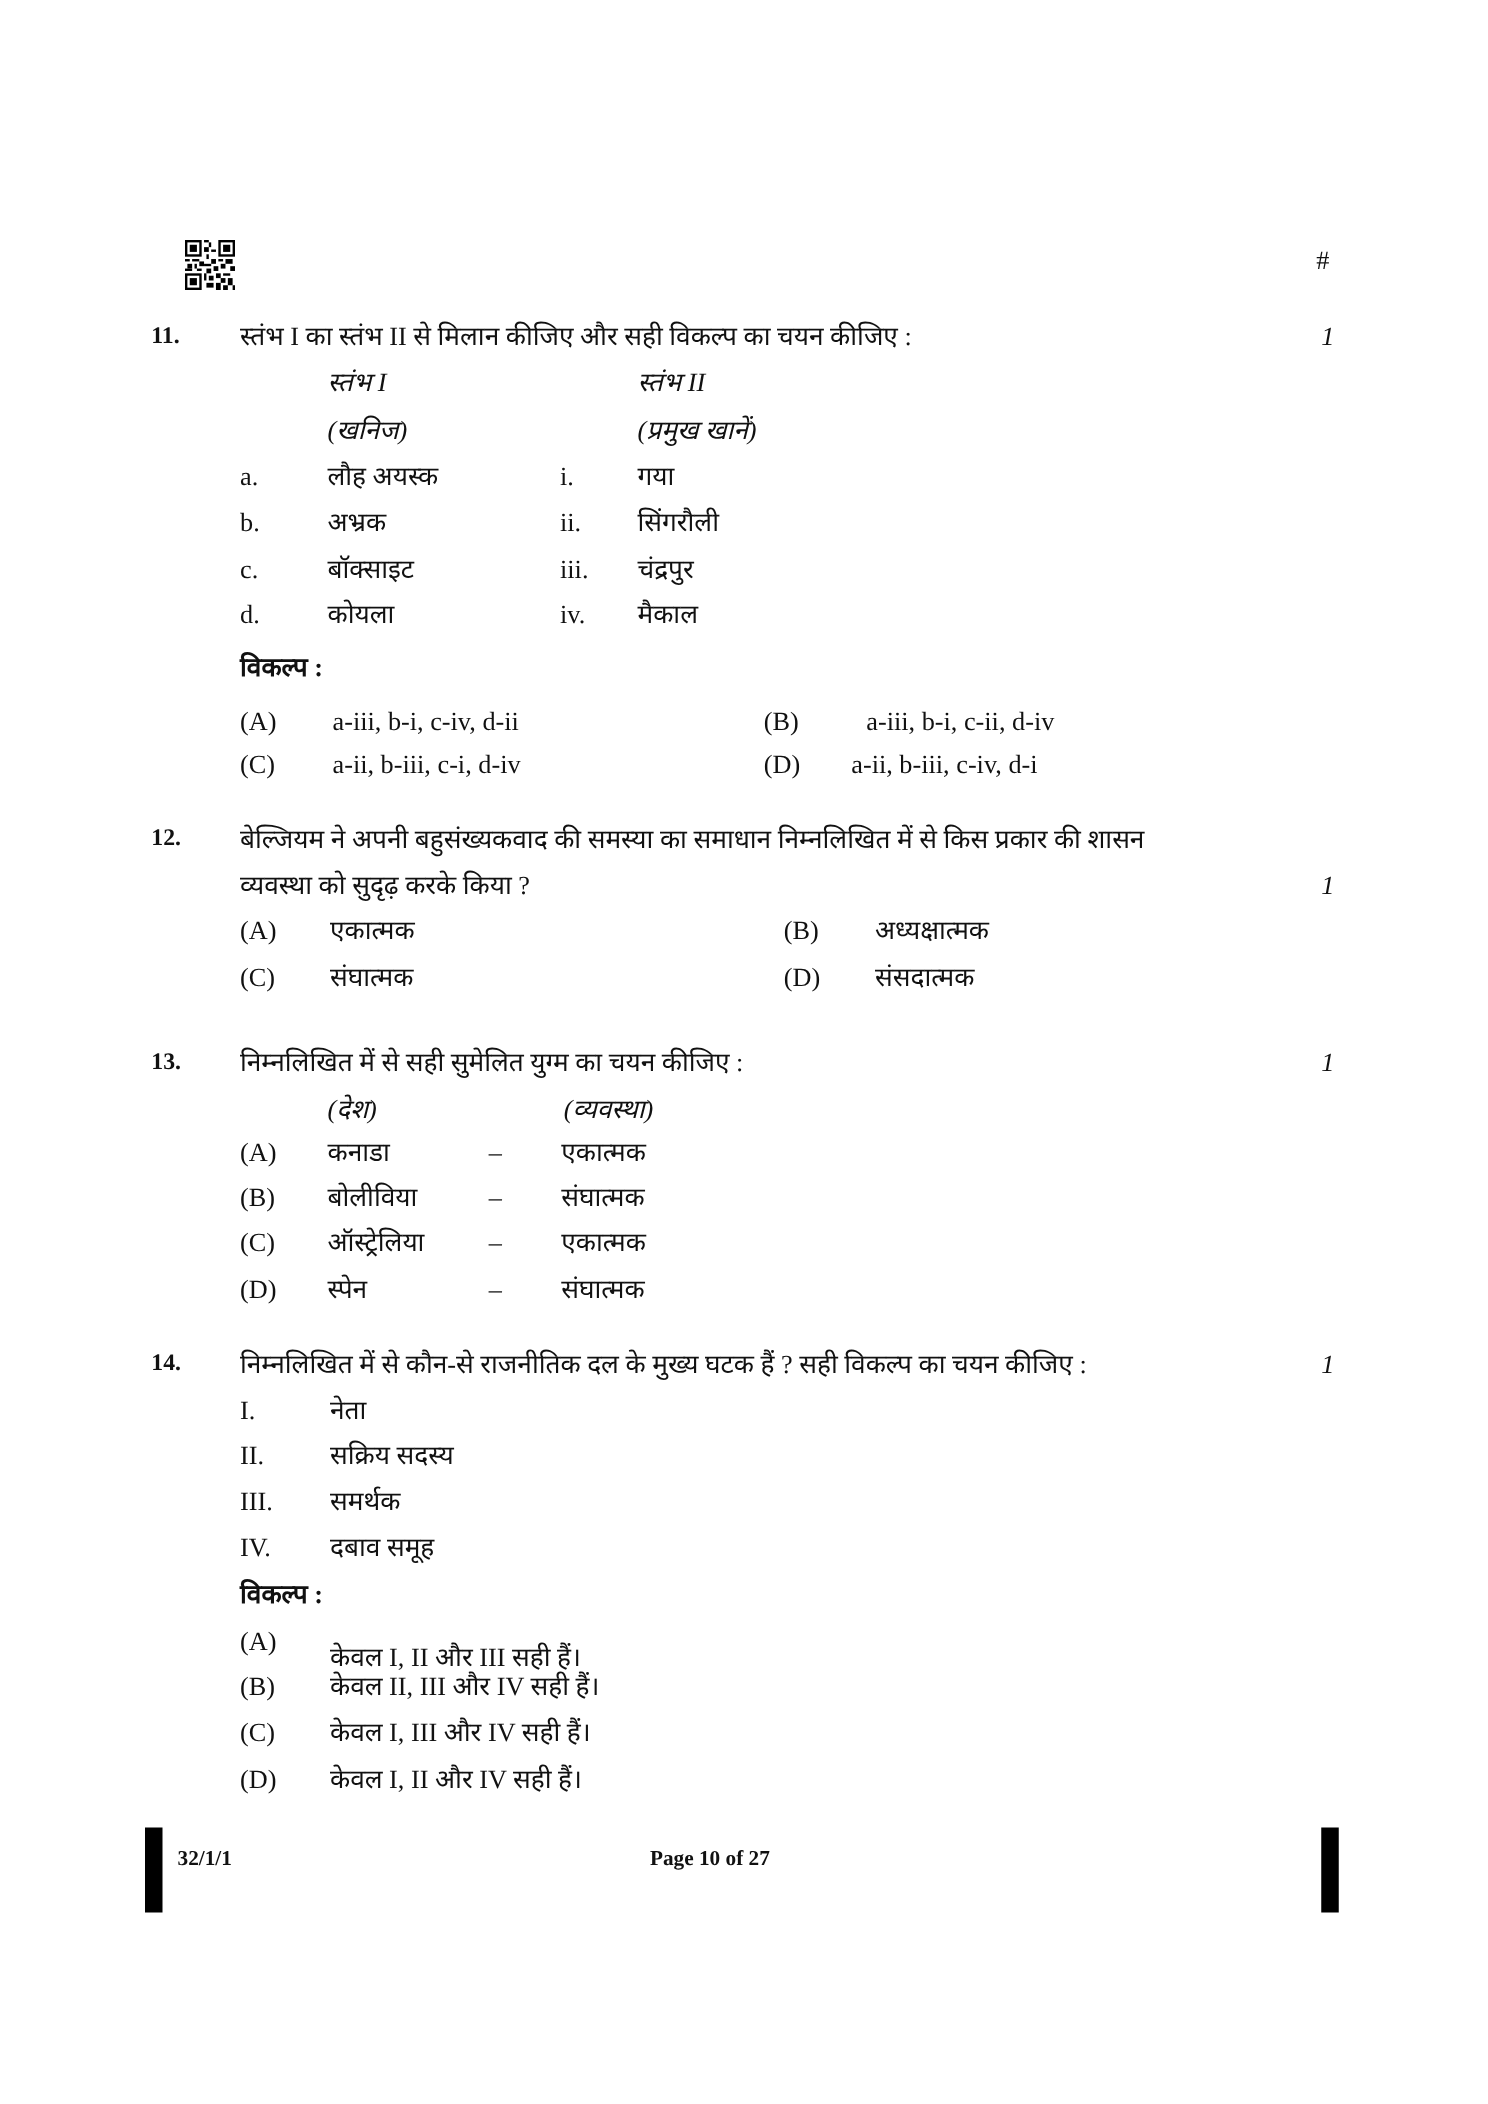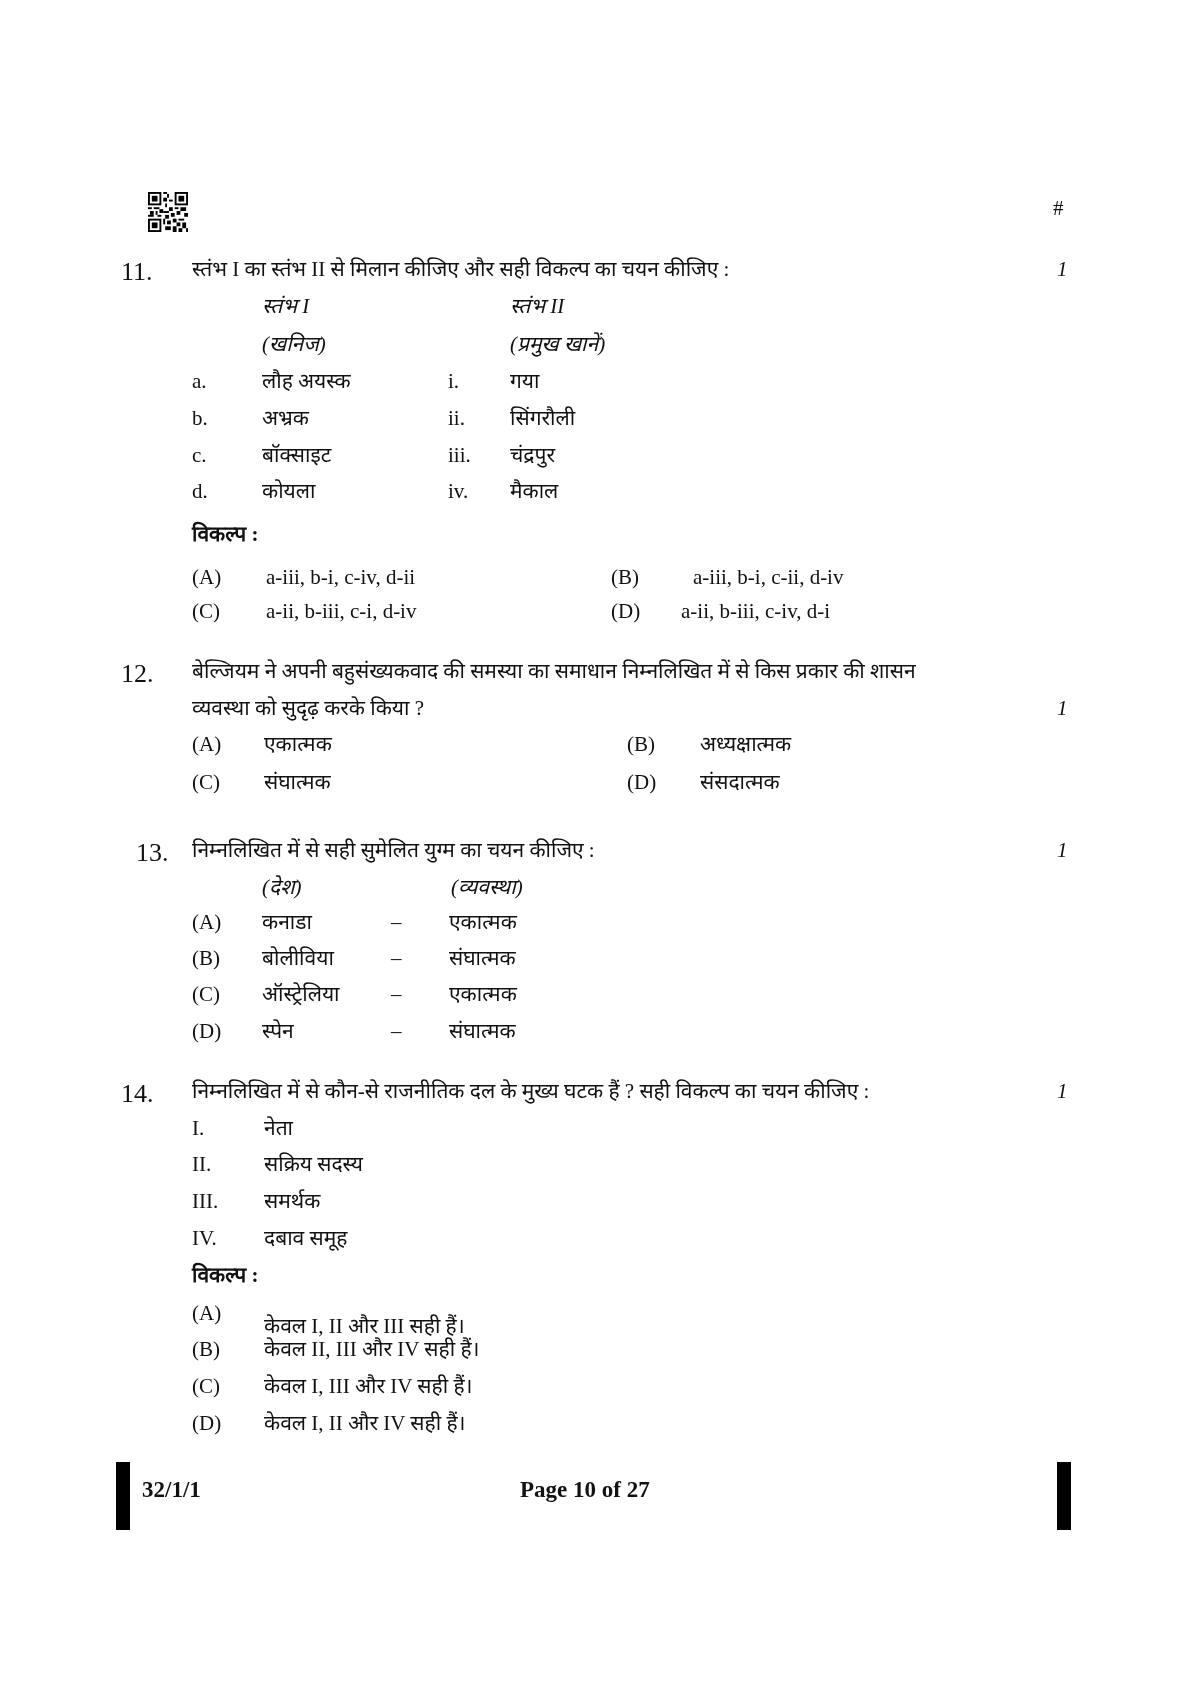--- a/index.html
+++ b/index.html
@@ -1,26 +1,26 @@
 <!DOCTYPE html>
 <html><head>
 <meta charset="utf-8">
 <style>
   html, body { margin:0; padding:0; background:#ffffff; }
   body { width:1190px; height:1683px; position:relative; overflow:hidden;
          font-family:"Liberation Serif","DejaVu Serif",serif; color:#111; }
   .abs { position:absolute; white-space:nowrap; line-height:1; }
   .t { font-size:21px; }
-  .num { font-size:26px; font-weight:normal; }
+  .num { font-size:19px; font-weight:bold; }
   .mark { font-size:21px; font-style:italic; }
   .ital { font-style:italic; }
   .bold { font-weight:bold; }
   .qr { position:absolute; left:148px; top:192px; width:40px; height:40px; }
   .bar { position:absolute; background:#000; width:14px; }
-  .footer-t { font-size:23px; font-weight:bold; }
+  .footer-t { font-size:17px; font-weight:bold; }
 </style>
 </head>
 <body>
 
 <svg class="qr" viewBox="0 0 21 21">
   <rect width="21" height="21" fill="#fff"></rect>
   <g fill="#000">
     <rect x="0" y="0" width="7" height="7"></rect>
       <rect x="1" y="1" width="5" height="5" fill="#fff"></rect>
       <rect x="2" y="2" width="3" height="3"></rect>
@@ -121,21 +121,21 @@
   <div class="abs t" style="left:264px; top:734px;">एकात्मक</div>
   <div class="abs t" style="left:627px; top:734px;">(B)</div>
   <div class="abs t" style="left:700px; top:734px;">अध्यक्षात्मक</div>
   <div class="abs t" style="left:192px; top:772px;">(C)</div>
   <div class="abs t" style="left:264px; top:772px;">संघात्मक</div>
   <div class="abs t" style="left:627px; top:772px;">(D)</div>
   <div class="abs t" style="left:700px; top:772px;">संसदात्मक</div>
 </div>
 
 <div>
-  <div class="abs num" style="left:136px; top:840px;">13.</div>
+  <div class="abs num" style="left:121px; top:840px;">13.</div>
   <div class="abs t" style="left:192px; top:840px;">निम्नलिखित में से सही सुमेलित युग्म का चयन कीजिए :</div>
   <div class="abs mark" style="left:1057px; top:840px;">1</div>
 
   <div class="abs t ital" style="left:262px; top:877px;">(देश)</div>
   <div class="abs t ital" style="left:451px; top:877px;">(व्यवस्था)</div>
 
   <div>
     <div class="abs t" style="left:192px; top:912px;">(A)</div>
     <div class="abs t" style="left:262px; top:912px;">कनाडा</div>
     <div class="abs t" style="left:391px; top:912px;">–</div>

